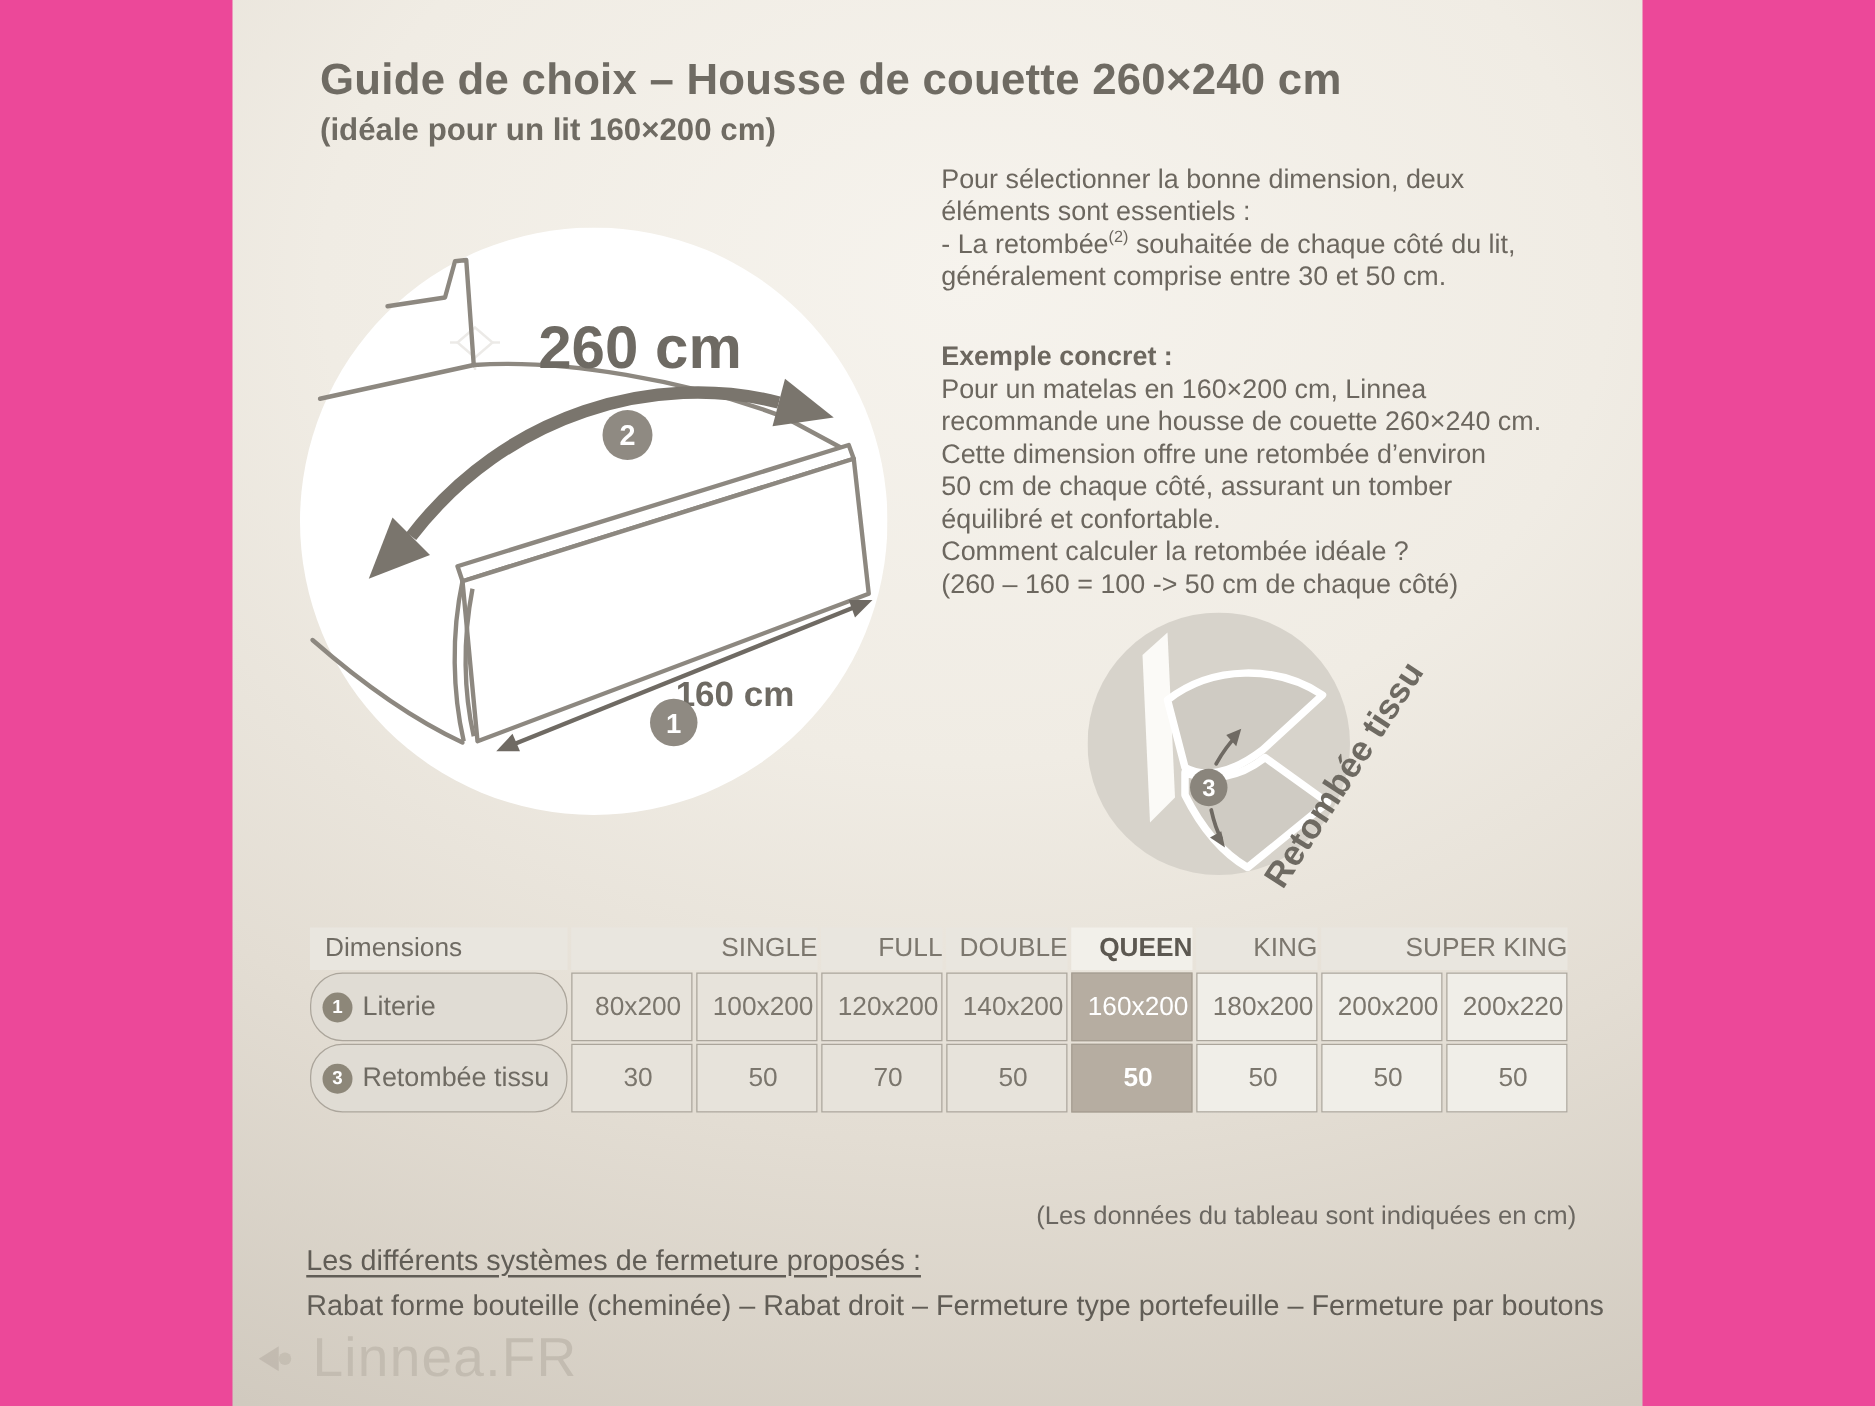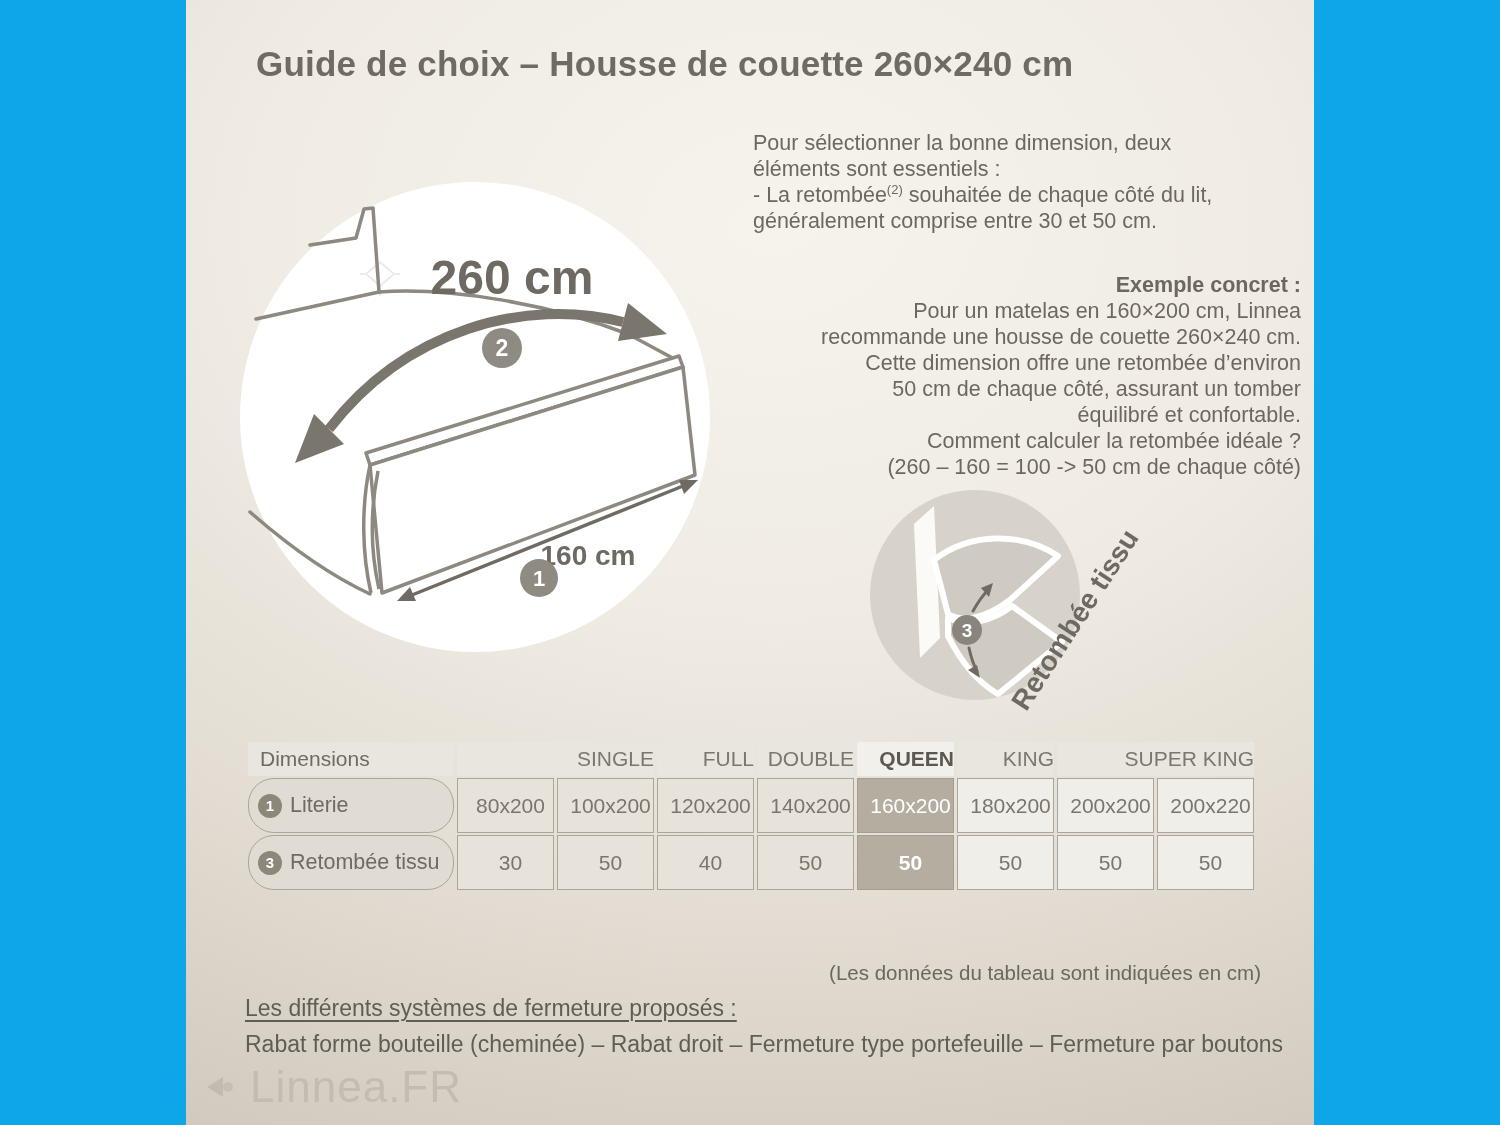--- a/index.html
+++ b/index.html
@@ -1,28 +1,28 @@
 <!DOCTYPE html>
 <html><head>
 <meta charset="utf-8">
 <style>
   * { margin:0; padding:0; box-sizing:border-box; }
   body { font-family:"Liberation Sans","DejaVu Sans",sans-serif; background:#ffffff; }
-  .canvas { position:relative; width:1500px; height:1125px; background:#0ea5e9; overflow:hidden; }
+  .canvas { position:relative; width:1500px; height:1125px; background:#ec4899; overflow:hidden; }
   .stage { position:absolute; left:186px; top:0; width:1128px; height:1125px;
     background: radial-gradient(120% 90% at 52% 20%, #f6f3ed 0%, #f0ece4 38%, #e3ddd3 68%, #d0c9be 100%); }
 
   .abs { position:absolute; }
 
   .title { left:70px; top:44px; font-size:35px; font-weight:700; color:#6f6b63; letter-spacing:.2px; }
   .subtitle { left:70px; top:90px; font-size:25px; font-weight:700; color:#6f6b63; }
 
   .textcol { left:567px; width:548px; font-size:21.5px; line-height:26px; color:#6c675f; }
   .intro { top:130px; }
-  .example { top:272px;text-align:right; }
+  .example { top:272px; }
   .pre { white-space:pre-line; }
   sup { font-size:13px; line-height:0; }
   .ex-head { font-weight:700; }
 
   .circle-big { left:54px; top:182px; width:470px; height:470px; }
   .circle-small { left:684px; top:490px; width:210px; height:210px; }
   .retombee { left:846px; top:684px; font-size:28px; font-weight:700; color:#6e6a62;
     transform:rotate(-57deg); transform-origin:0 100%; white-space:nowrap; }
 
   .tablewrap { left:59px; top:740px; }
@@ -47,20 +47,21 @@
     font-size:44px; letter-spacing:1px; color:#c3bcb1; }
   .watermark svg { opacity:.8; }
 </style>
 </head>
 <body>
 
 <div class="canvas">
   <div class="stage">
 
     <div class="abs title">Guide de choix – Housse de couette 260×240 cm</div>
+    <div class="abs subtitle">(idéale pour un lit 160×200 cm)</div>
 
     <div class="abs textcol intro">
       <div class="pre">Pour sélectionner la bonne dimension, deux
 éléments sont essentiels :</div>
       <div class="pre"><span>- La retombée</span><sup>(2)</sup><span class="pre"> souhaitée de chaque côté du lit,
 généralement comprise entre 30 et 50 cm.</span></div>
     </div>
 
     <div class="abs textcol example">
       <div class="ex-head">Exemple concret :</div>
@@ -167,21 +168,21 @@
             <td class="g1">140x200</td>
             <td class="hl">160x200</td>
             <td class="g2">180x200</td>
             <td class="g2">200x200</td>
             <td class="g2">200x220</td>
           </tr>
           <tr>
             <td class="lbl"><span class="badge">3</span><span>Retombée tissu</span></td>
             <td class="g1">30</td>
             <td class="g1">50</td>
-            <td class="g1">40</td>
+            <td class="g1">70</td>
             <td class="g1">50</td>
             <td class="hl b">50</td>
             <td class="g2">50</td>
             <td class="g2">50</td>
             <td class="g2">50</td>
           </tr>
         </tbody>
       </table>
     </div>
 

